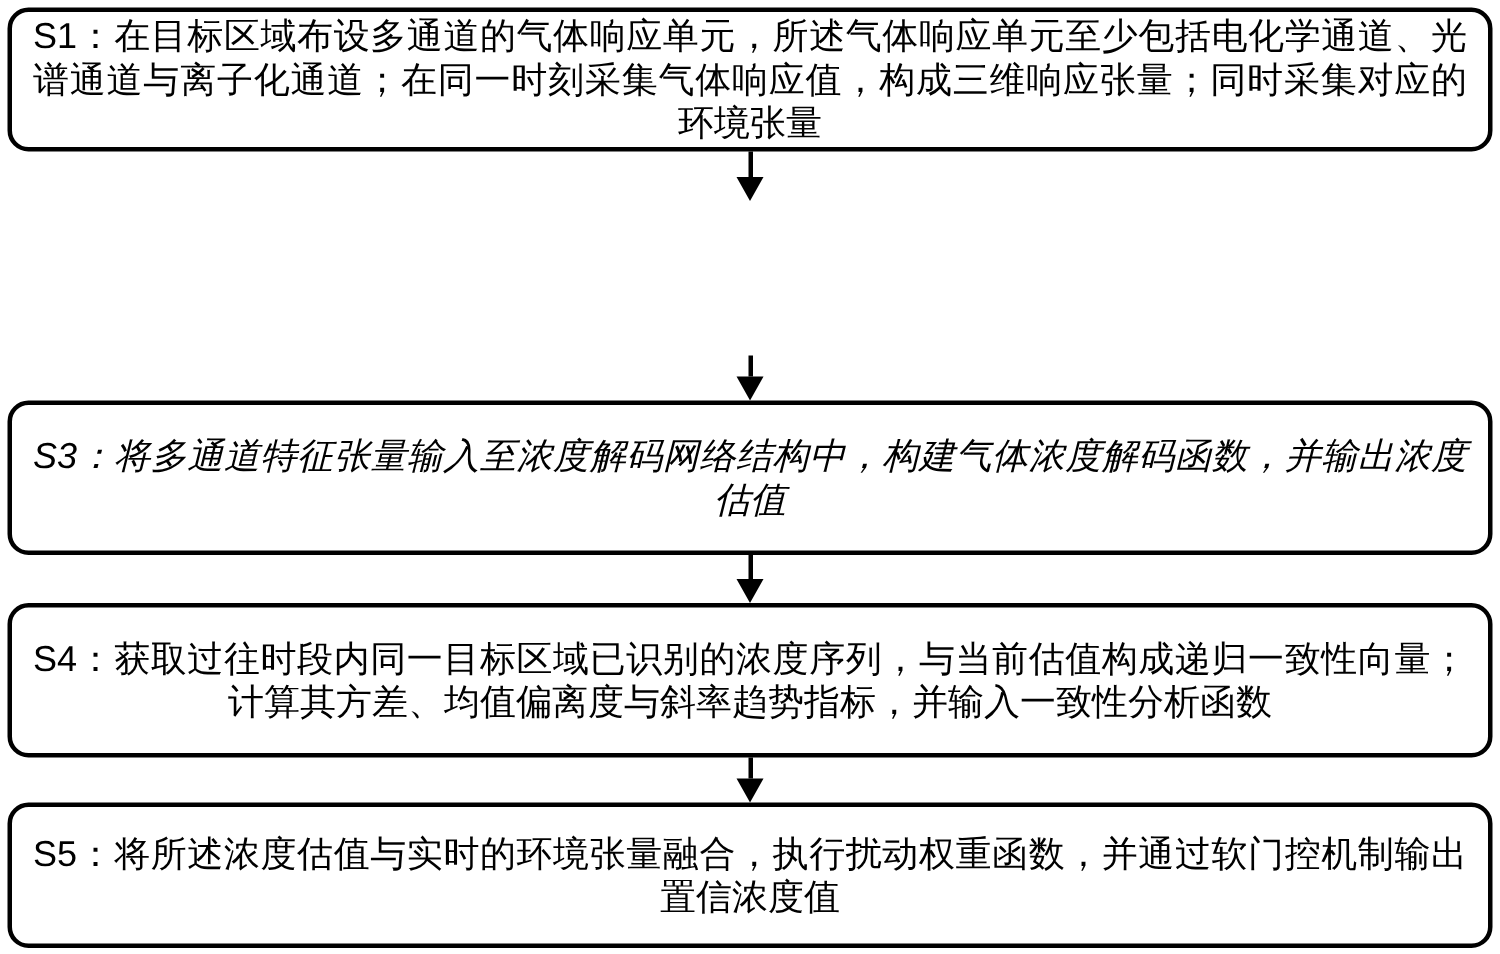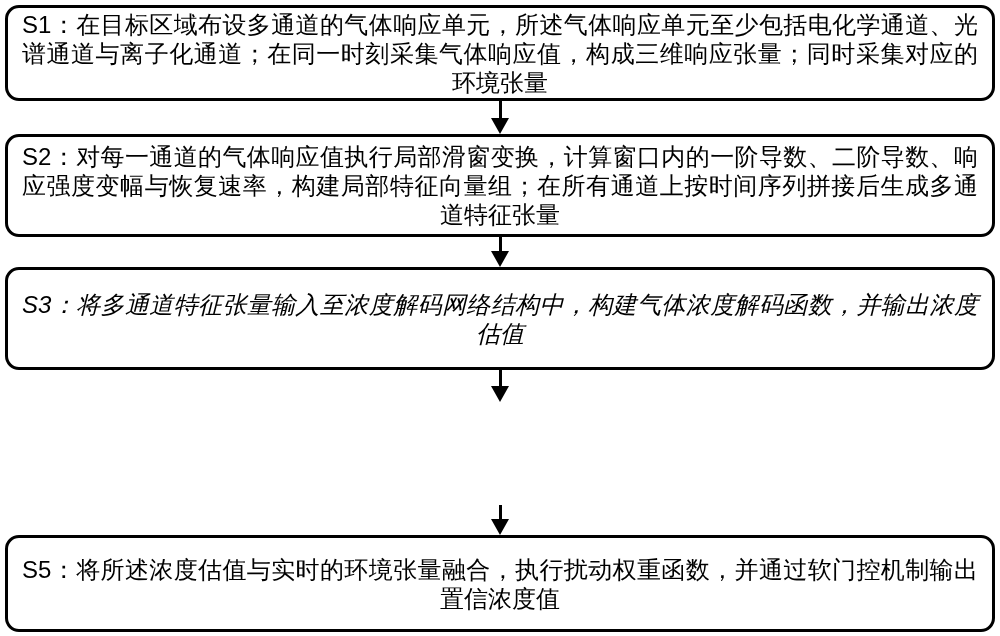--- a/index.html
+++ b/index.html
@@ -75,38 +75,38 @@
 
   <div class="step-box box-s1">
     <div class="step-text">S1：在目标区域布设多通道的气体响应单元，所述气体响应单元至少包括电化学通道、光谱通道与离子化通道；在同一时刻采集气体响应值，构成三维响应张量；同时采集对应的环境张量</div>
   </div>
 
   <div class="flow-arrow arrow-1">
     <div class="arrow-shaft"></div>
     <div class="arrow-head"></div>
   </div>
 
-  <div class="step-box box-s2">
-    <div class="step-text">S2：对每一通道的气体响应值执行局部滑窗变换，计算窗口内的一阶导数、二阶导数、响应强度变幅与恢复速率，构建局部特征向量组；在所有通道上按时间序列拼接后生成多通道特征张量</div>
-  </div>
 
   <div class="flow-arrow arrow-2">
     <div class="arrow-shaft"></div>
     <div class="arrow-head"></div>
   </div>
 
   <div class="step-box box-s3">
     <div class="step-text">S3：将多通道特征张量输入至浓度解码网络结构中，构建气体浓度解码函数，并输出浓度估值</div>
   </div>
 
   <div class="flow-arrow arrow-3">
     <div class="arrow-shaft"></div>
     <div class="arrow-head"></div>
   </div>
 
+  <div class="step-box box-s4">
+    <div class="step-text">S4：获取过往时段内同一目标区域已识别的浓度序列，与当前估值构成递归一致性向量；计算其方差、均值偏离度与斜率趋势指标，并输入一致性分析函数</div>
+  </div>
 
   <div class="flow-arrow arrow-4">
     <div class="arrow-shaft"></div>
     <div class="arrow-head"></div>
   </div>
 
   <div class="step-box box-s5">
     <div class="step-text">S5：将所述浓度估值与实时的环境张量融合，执行扰动权重函数，并通过软门控机制输出置信浓度值</div>
   </div>
 

